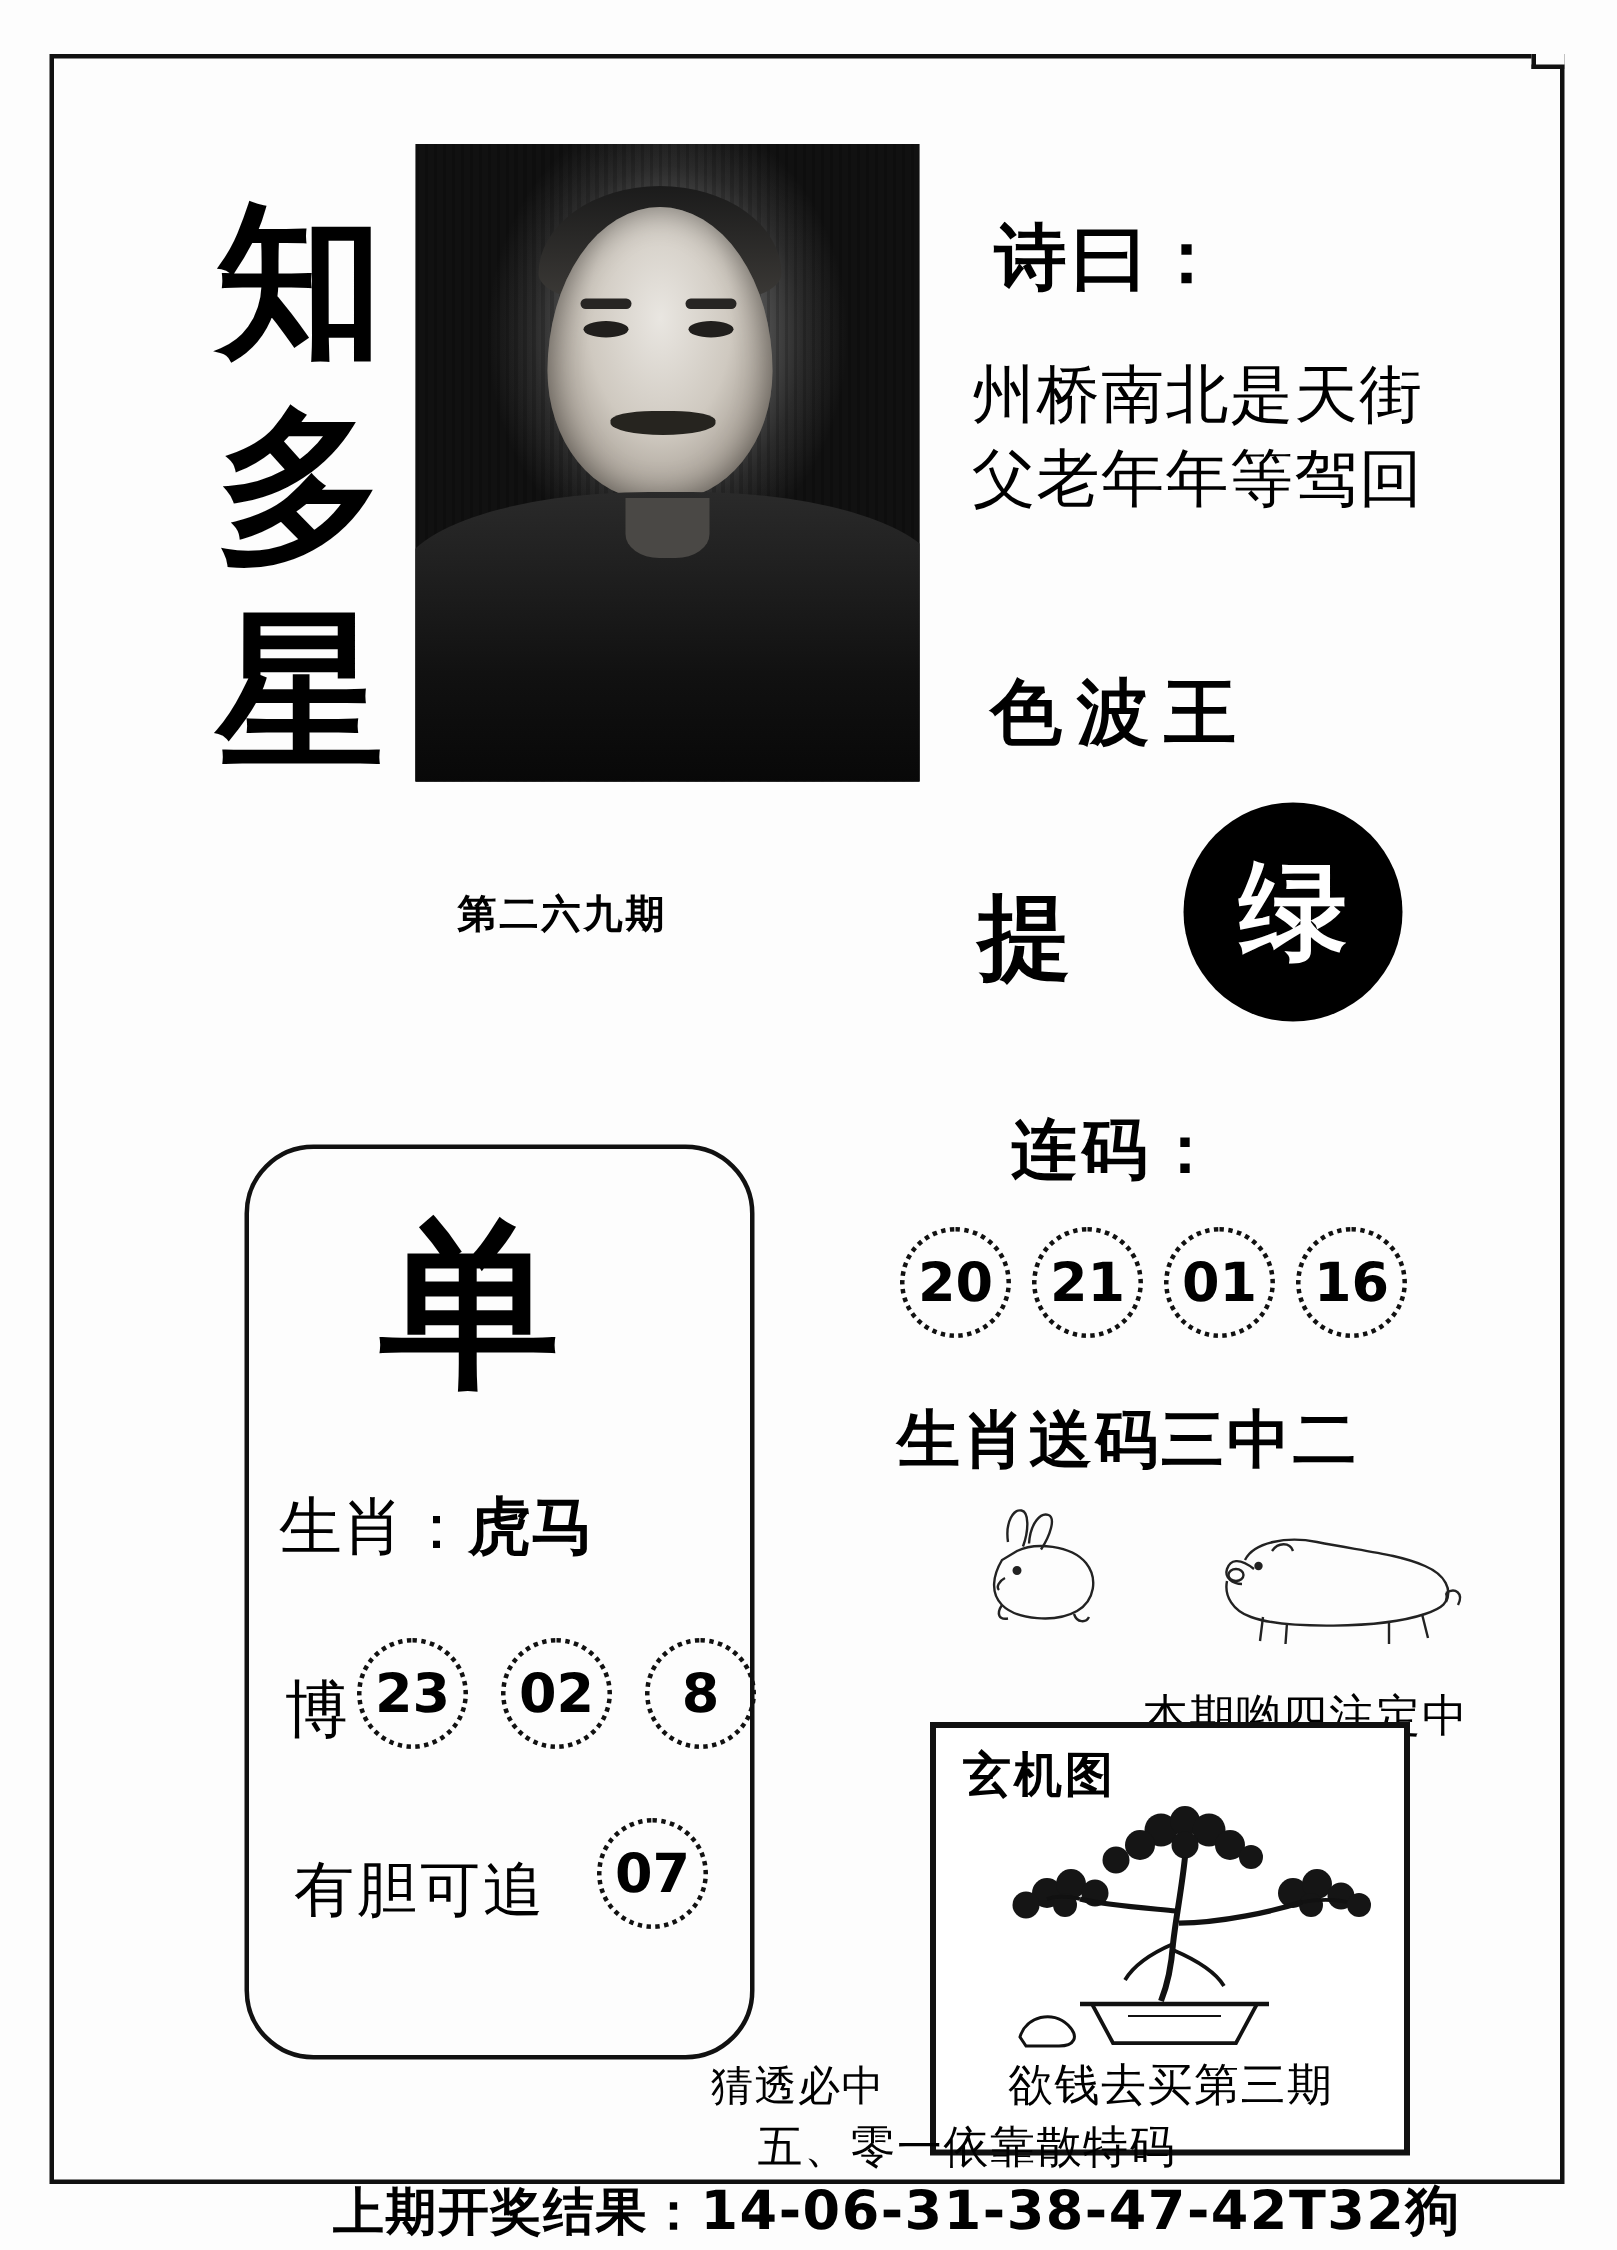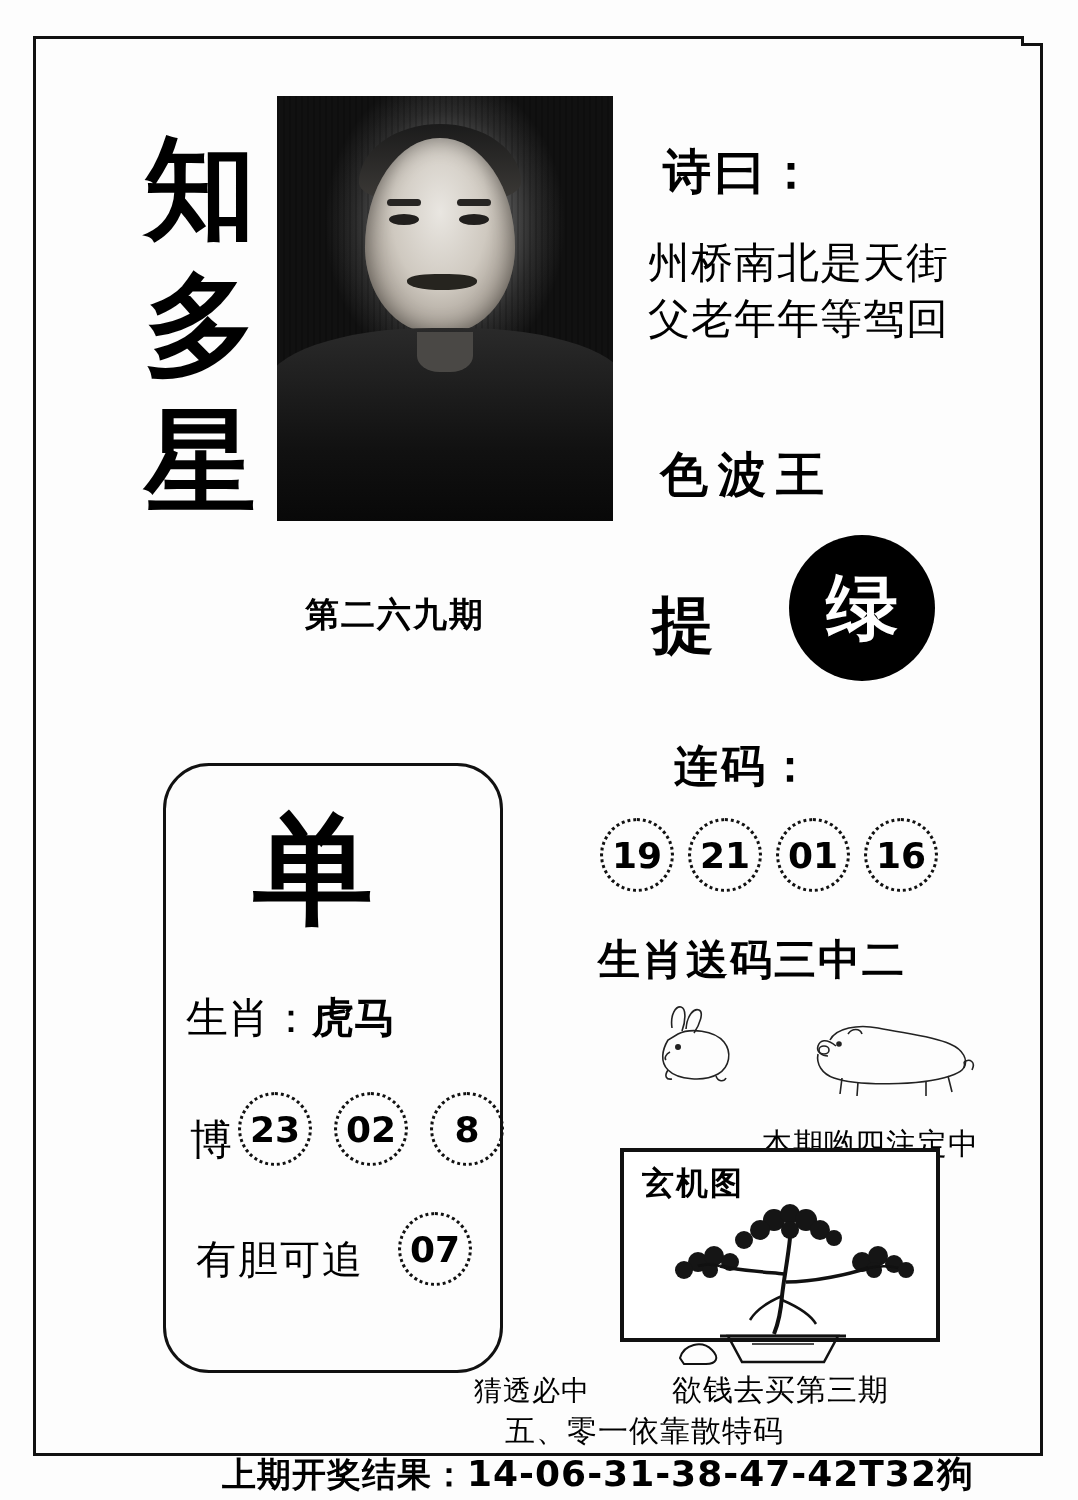--- a/index.html
+++ b/index.html
@@ -132,21 +132,21 @@
     border-radius: 0 0 40% 40%;
   }
 
   
   #issue-label {
     position: absolute;
     left: 305px;
     top: 592px;
     font-family: "DejaVu Serif", serif;
     font-weight: bold;
-    font-size: 34px;
+    font-size: 26px;
     letter-spacing: 2px;
   }
 
   
   #poem-heading {
     position: absolute;
     left: 663px;
     top: 140px;
     font-family: "DejaVu Serif", serif;
     font-size: 48px;
@@ -322,21 +322,21 @@
     top: 1124px;
     font-family: "DejaVu Serif", serif;
     font-size: 30px;
     letter-spacing: 1px;
   }
   #xuanji-box {
     position: absolute;
     left: 620px;
     top: 1148px;
     width: 320px;
-    height: 194px;
+    height: 289px;
     border: 4px solid #111;
     box-sizing: border-box;
     background: #fff;
   }
   #xuanji-title {
     position: absolute;
     left: 18px;
     top: 10px;
     font-family: "DejaVu Serif", serif;
     font-size: 32px;
@@ -419,21 +419,21 @@
   <div id="poem-heading">诗曰：</div>
   <div id="poem-line1">州桥南北是天街</div>
   <div id="poem-line2">父老年年等驾回</div>
 
   <div id="sebowang">色波王</div>
   <div id="ti-char">提</div>
   <div id="color-ball">绿</div>
 
   <div id="lianma-label">连码：</div>
   <div id="lianma-row">
-    <div class="num-ball">19</div>
+    <div class="num-ball">20</div>
     <div class="num-ball">21</div>
     <div class="num-ball">01</div>
     <div class="num-ball">16</div>
   </div>
 
   <div id="sanzhonger">生肖送码三中二</div>
 
   <div id="animals">
     <svg width="370" height="100" viewBox="0 0 370 100" fill="none" stroke="#222" stroke-width="1.6">
 

